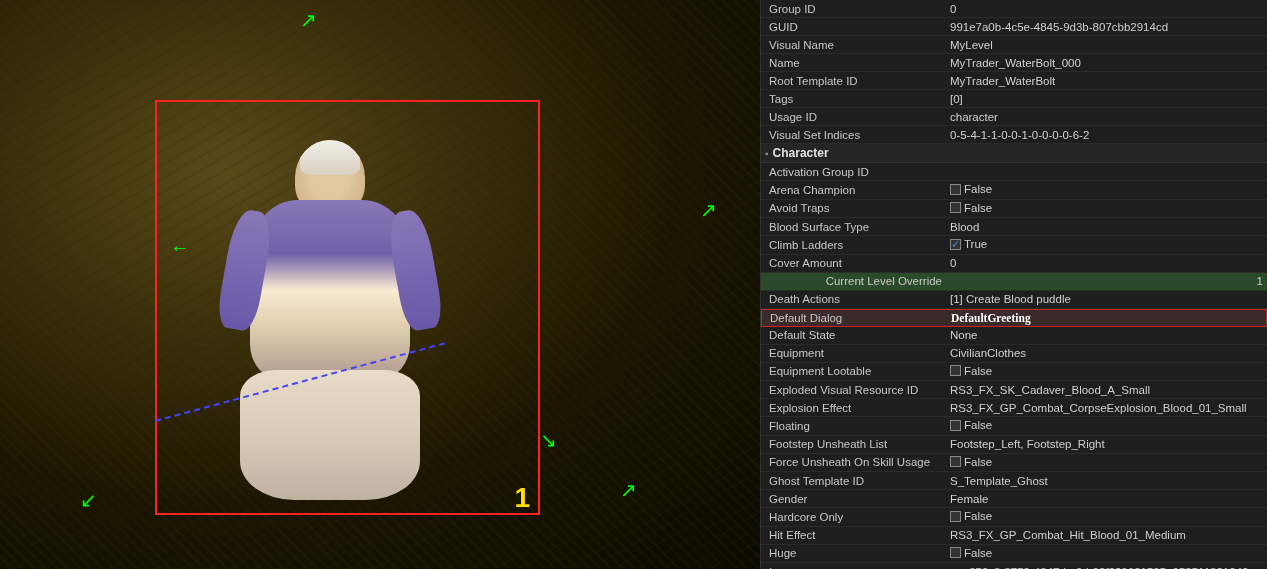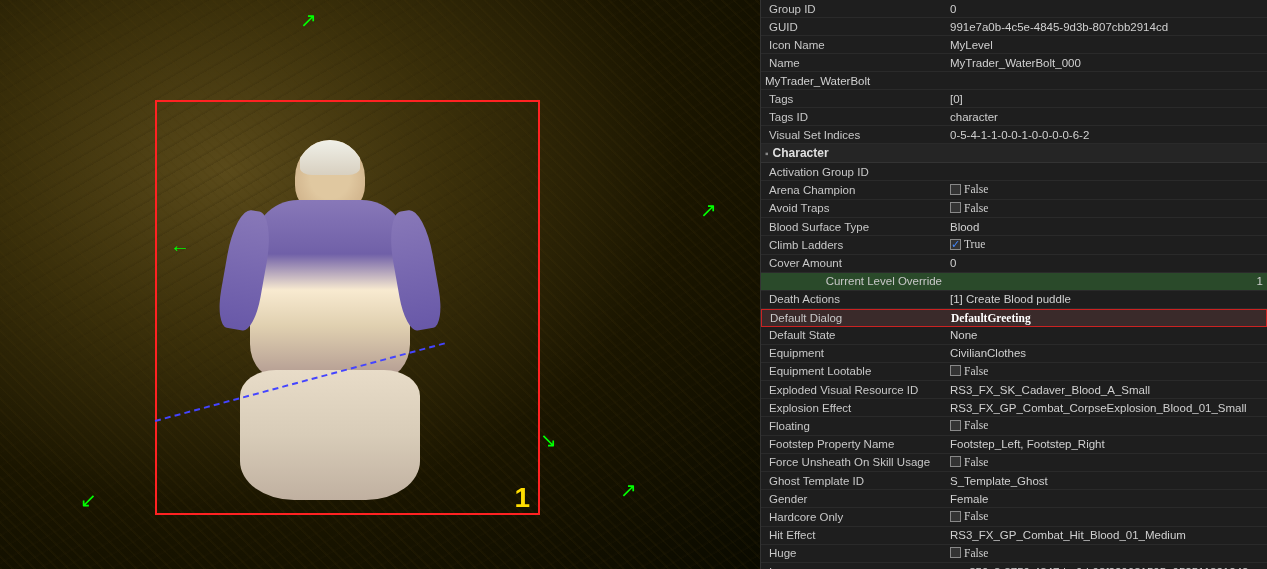--- a/index.html
+++ b/index.html
@@ -185,21 +185,20 @@
     .prop-row.green-highlight {
       background: #2a4a2a;
       text-align: right;
     }
 
     
     .checkbox-val {
       display: inline-flex;
       align-items: center;
       gap: 3px;
-      font-family: Liberation Serif, serif;
     }
 
     .checkbox {
       display: inline-block;
       width: 11px;
       height: 11px;
       border: 1px solid #888;
       background: #333;
       position: relative;
       flex-shrink: 0;
@@ -292,36 +291,37 @@
 
   <div class="prop-row">
     <div class="prop-name">Group ID</div>
     <div class="prop-value">0</div>
   </div>
   <div class="prop-row">
     <div class="prop-name">GUID</div>
     <div class="prop-value">991e7a0b-4c5e-4845-9d3b-807cbb2914cd</div>
   </div>
   <div class="prop-row">
-    <div class="prop-name">Icon Name</div>
+    <div class="prop-name">Visual Name</div>
     <div class="prop-value">MyLevel</div>
   </div>
   <div class="prop-row">
     <div class="prop-name">Name</div>
     <div class="prop-value">MyTrader_WaterBolt_000</div>
   </div>
   <div class="prop-row">
+    <div class="prop-name">Root Template ID</div>
     <div class="prop-value">MyTrader_WaterBolt</div>
   </div>
   <div class="prop-row">
     <div class="prop-name">Tags</div>
     <div class="prop-value">[0]</div>
   </div>
   <div class="prop-row">
-    <div class="prop-name">Tags ID</div>
+    <div class="prop-name">Usage ID</div>
     <div class="prop-value">character</div>
   </div>
   <div class="prop-row">
     <div class="prop-name">Visual Set Indices</div>
     <div class="prop-value">0-5-4-1-1-0-0-1-0-0-0-0-6-2</div>
   </div>
 
   <div class="section-header">
     <span class="section-header-icon">▪</span>
     <span class="section-header-label">Character</span>
@@ -407,21 +407,21 @@
   <div class="prop-row">
     <div class="prop-name">Floating</div>
     <div class="prop-value">
       <span class="checkbox-val">
         <span class="checkbox"></span>
         False
       </span>
     </div>
   </div>
   <div class="prop-row">
-    <div class="prop-name">Footstep Property Name</div>
+    <div class="prop-name">Footstep Unsheath List</div>
     <div class="prop-value">Footstep_Left, Footstep_Right</div>
   </div>
   <div class="prop-row">
     <div class="prop-name">Force Unsheath On Skill Usage</div>
     <div class="prop-value">
       <span class="checkbox-val">
         <span class="checkbox"></span>
         False
       </span>
     </div>

